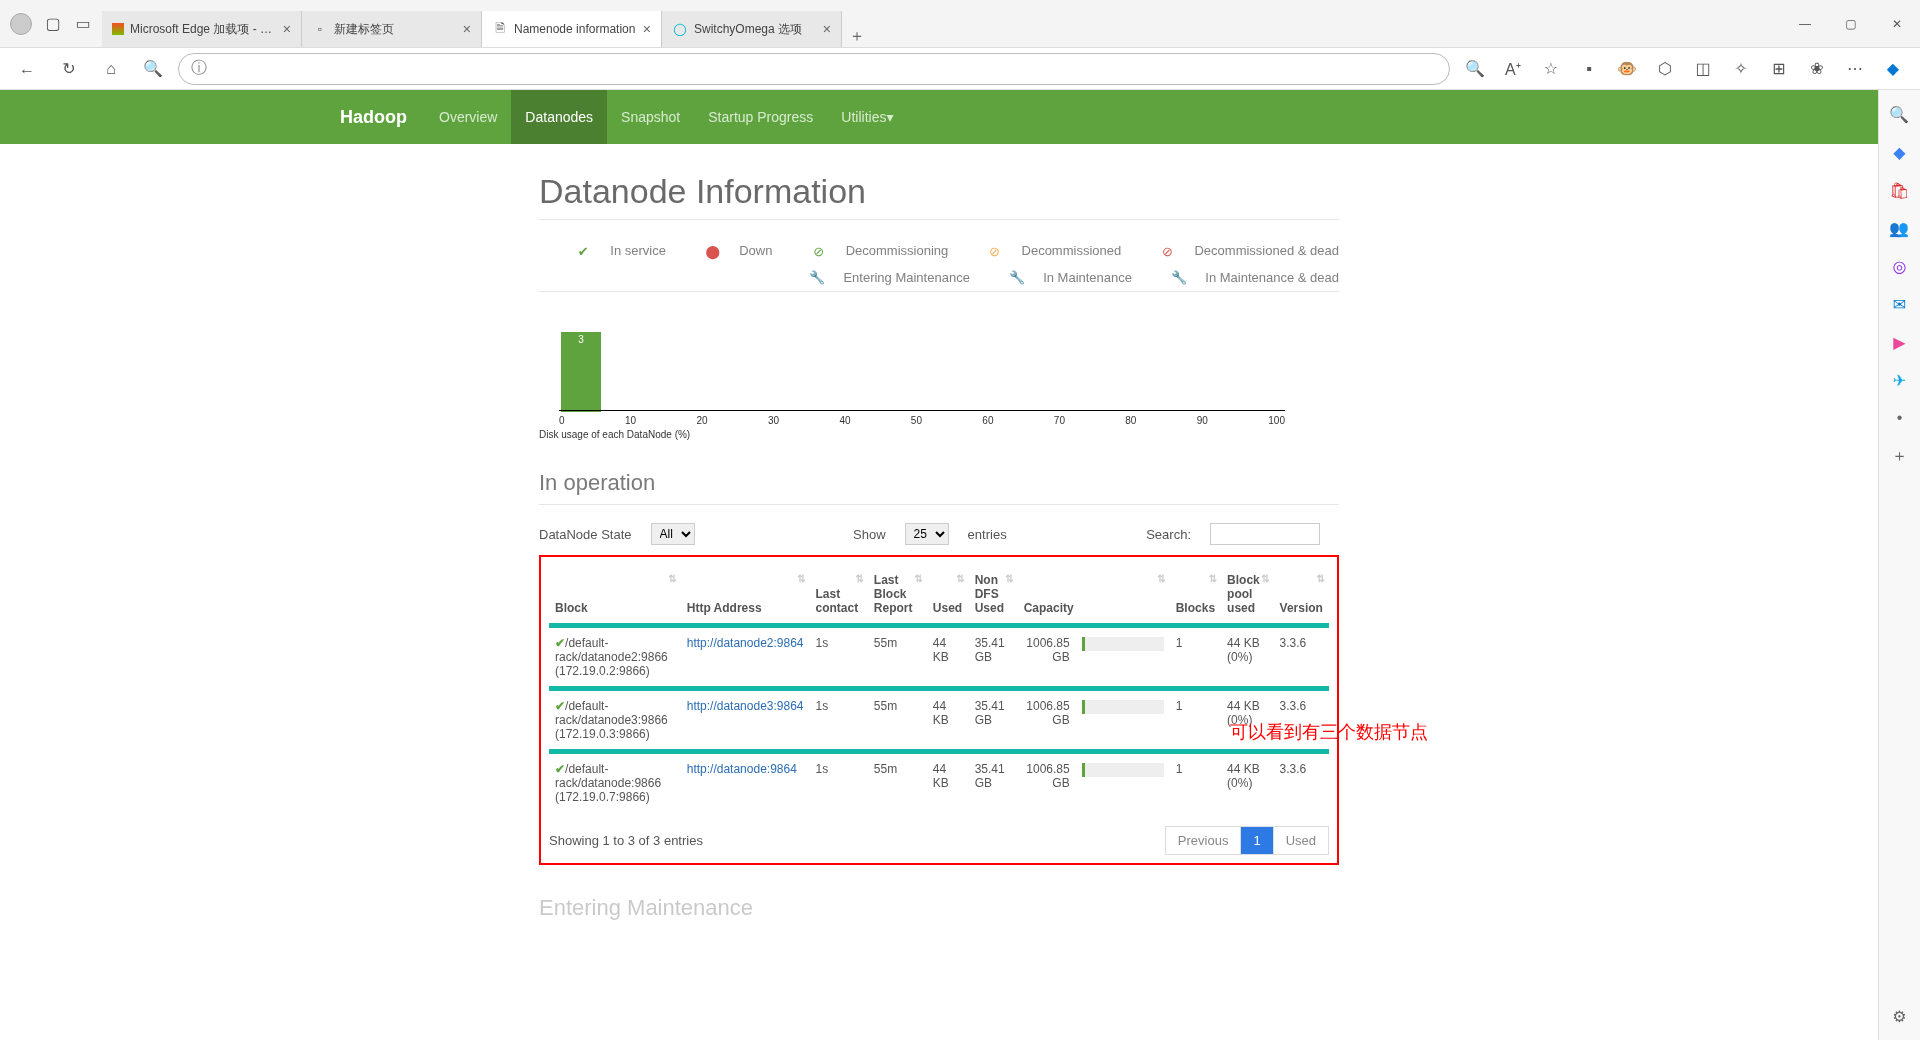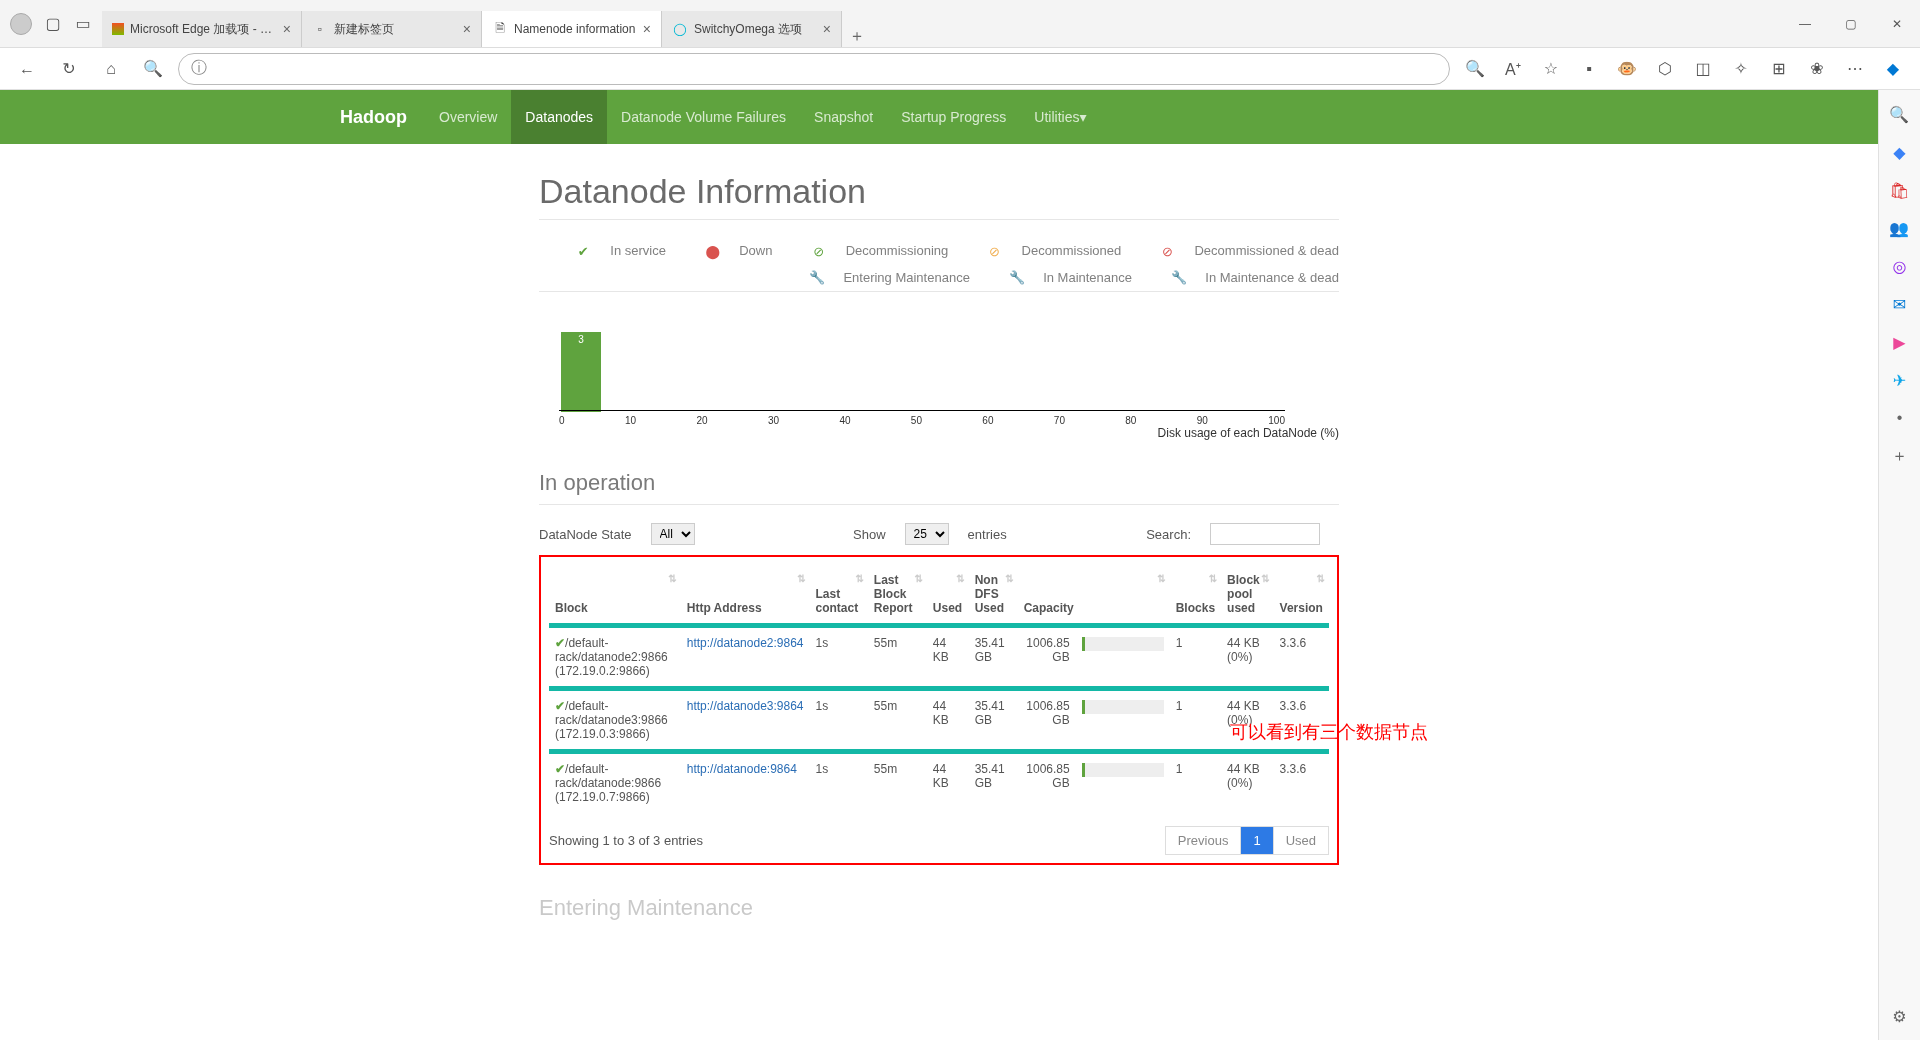--- a/index.html
+++ b/index.html
@@ -33,21 +33,21 @@
 h1{font-size:34px;color:#6a6a6a;font-weight:400;margin-bottom:8px}
 .hr{border-top:1px solid #e6e6e6;margin-bottom:18px}
 .legend{text-align:right;font-size:13px;color:#808080;line-height:2}
 .legend span{margin-left:18px}
 .lg-ico{display:inline-block;width:12px;vertical-align:middle}
 h2{font-size:22px;color:#7a7a7a;font-weight:400;margin:30px 0 8px}
 .histogram{position:relative;height:130px;margin-top:10px}
 .histbar{position:absolute;left:22px;bottom:28px;width:40px;height:80px;background:#5fa33e;color:#fff;font-size:10px;text-align:center;padding-top:2px}
 .histaxis{position:absolute;left:20px;right:54px;bottom:18px;border-top:1px solid #000;display:flex;justify-content:space-between;font-size:10px;color:#333}
 .histaxis span{transform:translateY(4px)}
-.histlabel{position:absolute;bottom:0;left:0;right:0;text-align:right;font-size:12px;color:#333}
+.histlabel{position:absolute;bottom:0;left:0;right:0;text-align:left;font-size:10px;color:#333}
 .controls{display:flex;align-items:center;font-size:13px;color:#555;margin-bottom:10px}
 .controls .sp{flex:1}
 .controls select,.controls input{border:1px solid #ccc;font-size:12px;padding:2px 4px;margin:0 19px}
 .controls input{width:110px;height:22px}
 .redbox{border:2px solid #ff0000;padding:8px;position:relative}
 table{width:100%;border-collapse:collapse;font-size:12px;color:#555}
 th{text-align:left;font-weight:600;padding:8px 6px;border-bottom:1px solid #ddd;vertical-align:bottom;position:relative}
 th .sort{position:absolute;right:4px;top:8px;color:#ccc;font-size:10px}
 td{padding:8px 6px;border-top:5px solid #14b8a6;vertical-align:top}
 .link{color:#2a6db5}
@@ -136,21 +136,20 @@
   <span class="sb-icon">•</span>
   <span class="sb-icon">＋</span>
   <span class="sb-icon" style="margin-top:auto;margin-bottom:14px">⚙</span>
 </div>
 
 <div class="viewport">
   <div class="navbar">
     <span class="brand">Hadoop</span>
     <span class="navitem">Overview</span>
     <span class="navitem active">Datanodes</span>
-    <span class="navitem">Datanode Volume Failures</span>
     <span class="navitem">Snapshot</span>
     <span class="navitem">Startup Progress</span>
     <span class="navitem">
         <span>Utilities</span> 
         <span>▾</span>
       </span>
   </div>
 
   <div class="container">
     <h1>Datanode Information</h1>

